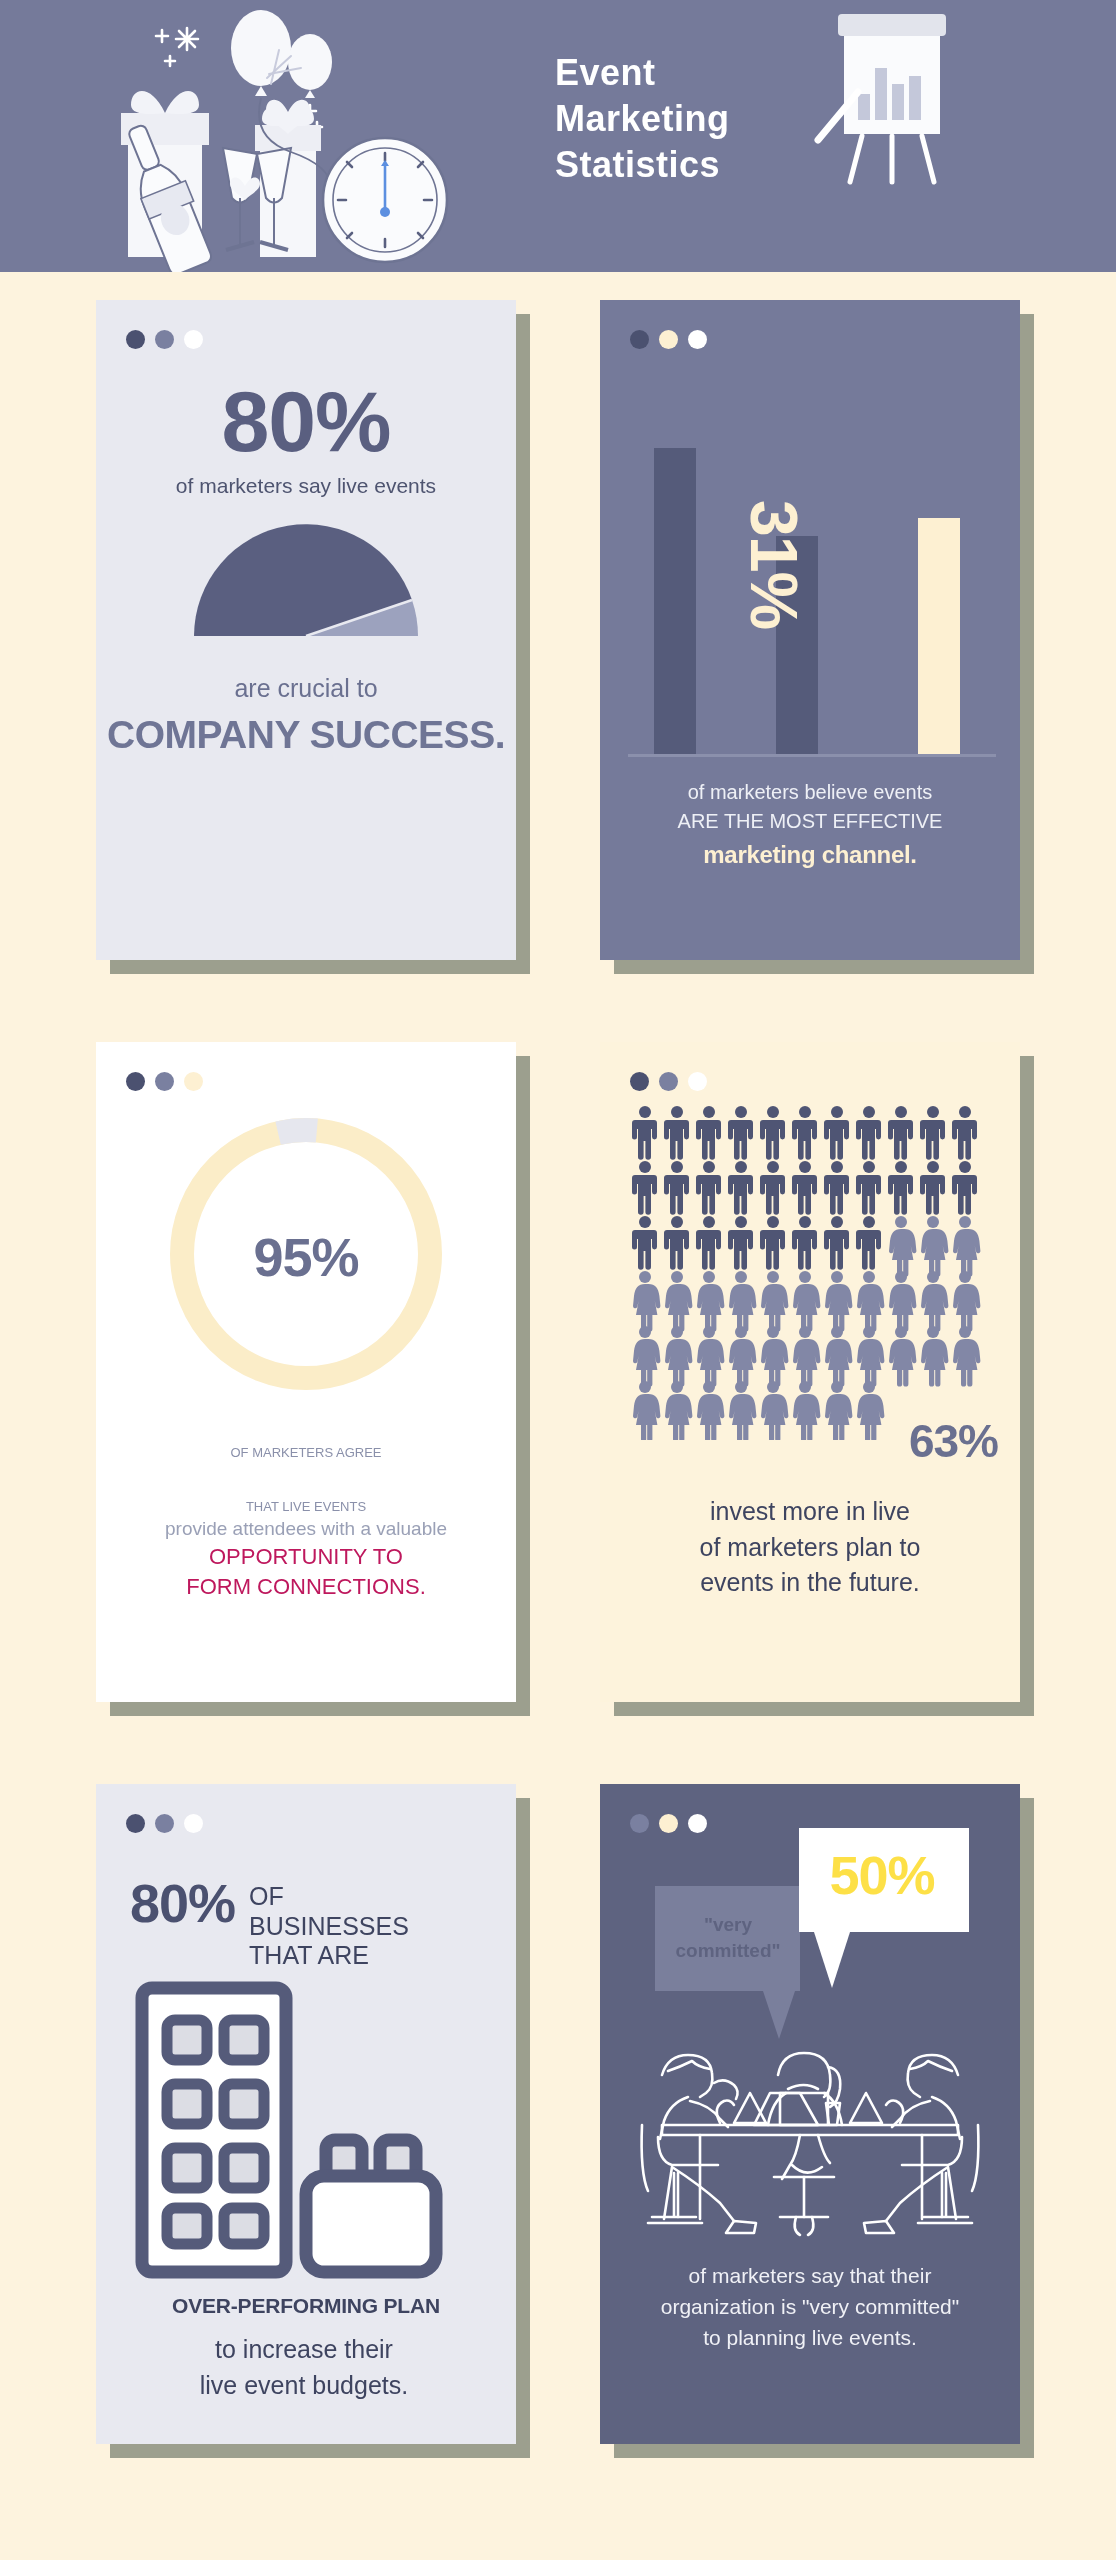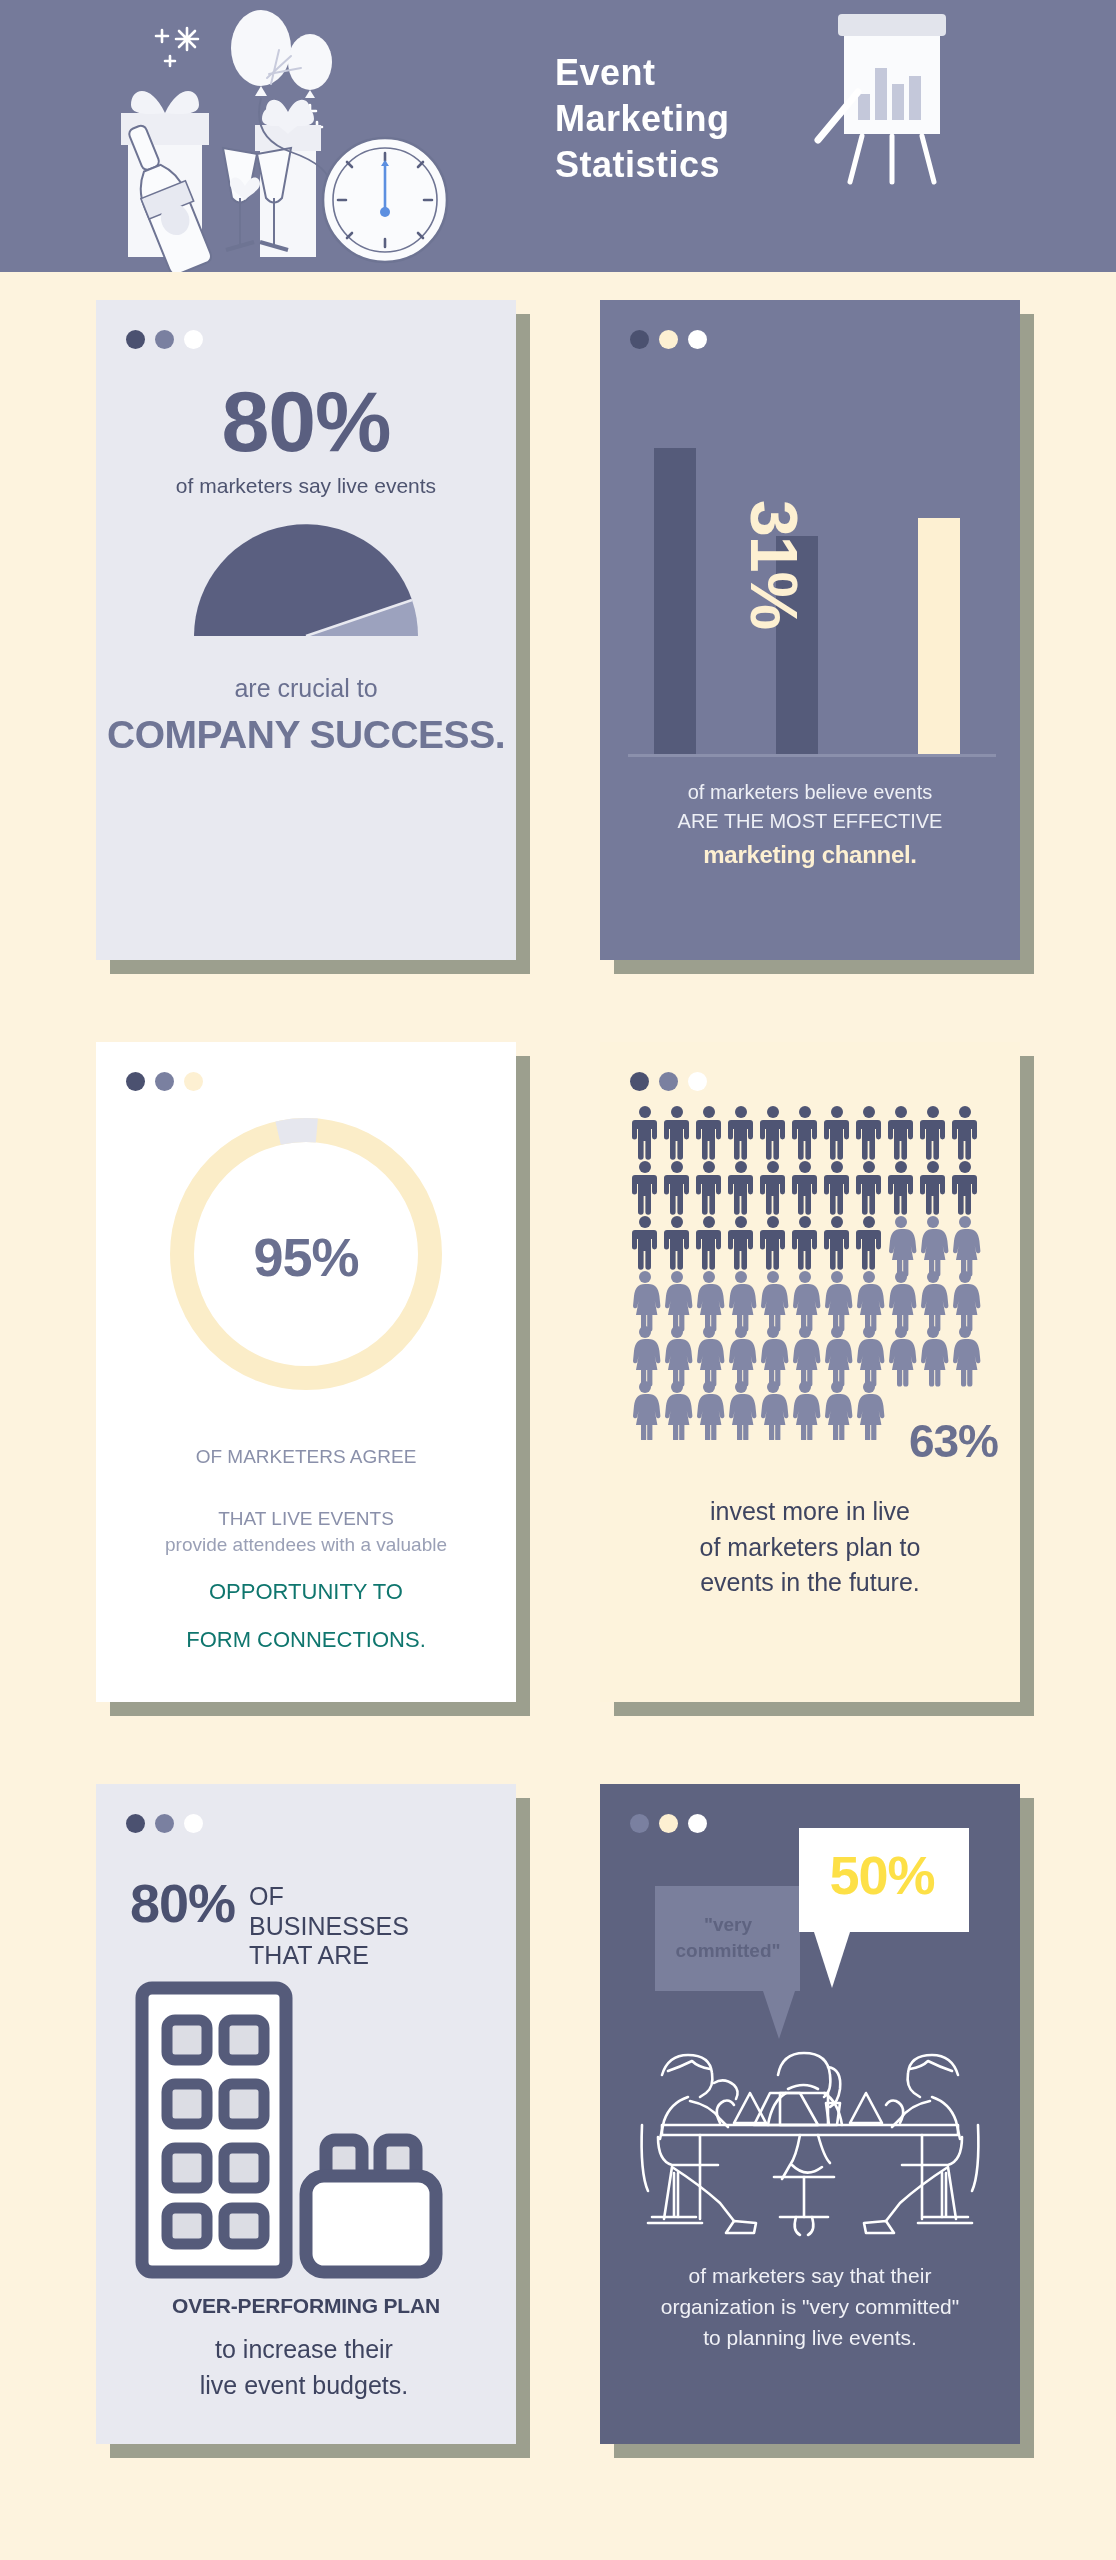--- a/index.html
+++ b/index.html
@@ -144,23 +144,23 @@
   .donut-wrap { margin-top: 62px; position: relative; }
   .donut-pct {
     position: absolute;
     left: 0; right: 0; top: 122px;
     text-align: center;
     font-size: 54px;
     font-weight: bold;
     color: #6A7090;
     letter-spacing: -1px;
   }
-  .c3 .t1 { margin-top: 36px; font-size: 19px; color: #8A90AA; line-height: 1.38; text-align:center; }
+  .c3 .t1 { margin-top: 36px; font-size: 13px; color: #8A90AA; line-height: 1.38; text-align:center; }
   .c3 .t2 { font-size: 19px; color: #9AA0B6; line-height: 1.38; text-align:center; }
-  .c3 .t3 { margin-top: 18px; font-size: 22px; color: #0f766e; line-height: 1.38; text-align:center; }
+  .c3 .t3 { margin-top: 0; font-size: 22px; color: #be185d; line-height: 1.38; text-align:center; }
 
   
   .c4 { background: #FDF3DC; }
   .people-grid {
     position: absolute;
     left: 32px; top: 62px;
     width: 356px;
   }
   .c4 .pct-inline {
     position: absolute;

